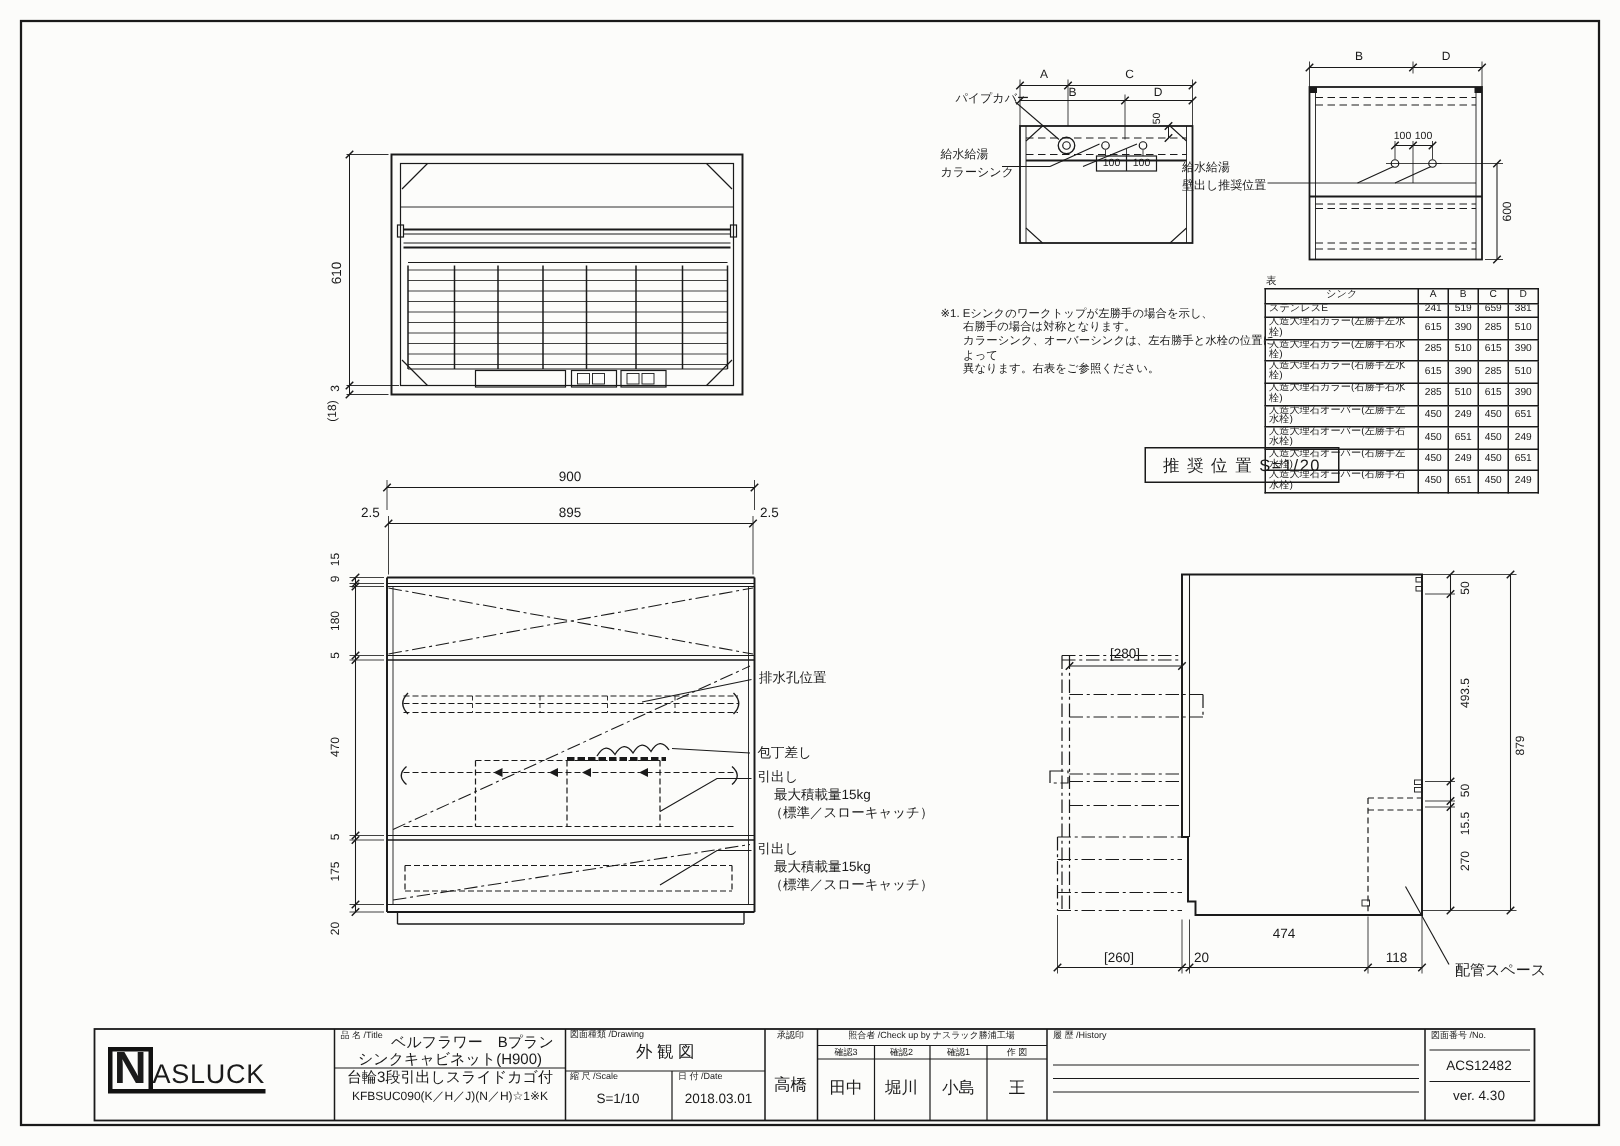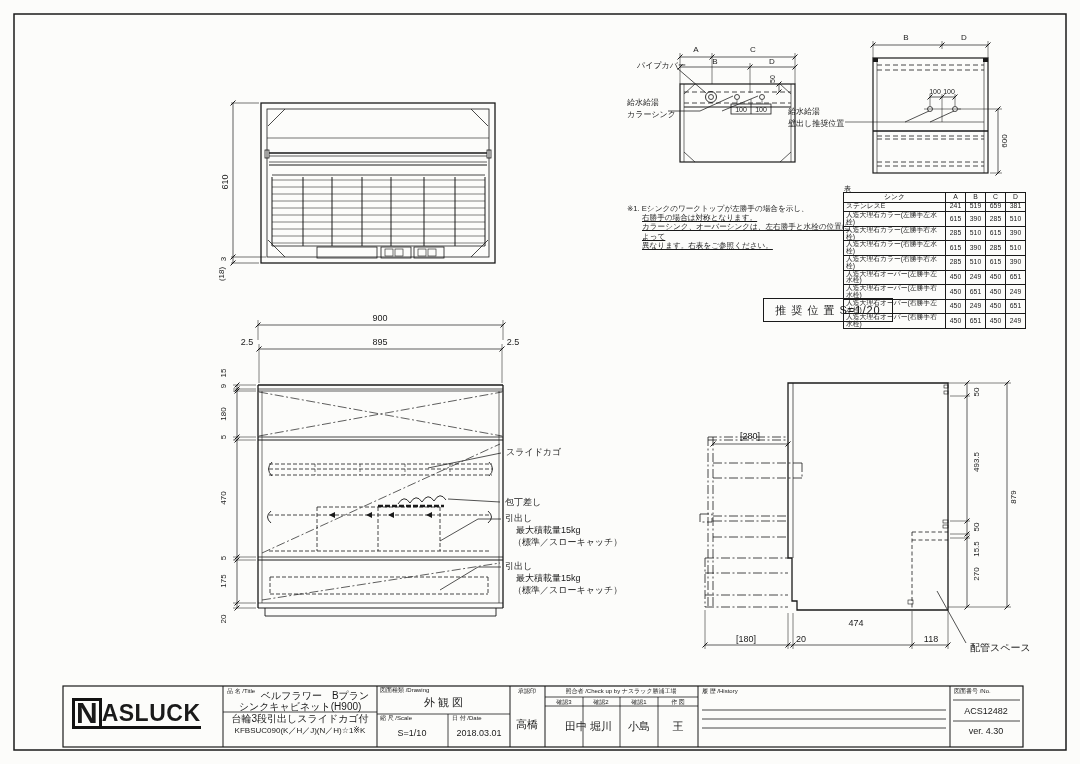--- a/index.html
+++ b/index.html
@@ -10,32 +10,32 @@
        transform:translate(-50%,-50%);color:#1a1a1a;}
   .lbl.v{transform:translate(-50%,-50%) rotate(-90deg);}
   .lbl.la{transform:translate(0,-50%);}
   .lbl.s6{font-size:6px;}
   .lbl.s7{font-size:7px;}
   .lbl.s8{font-size:8px;}
   .lbl.s10{font-size:10px;}
   .lbl.s11{font-size:11px;}
   .lbl.sp{letter-spacing:3px;}
   .notes{position:absolute;font-size:7.6px;line-height:9.2px;color:#1a1a1a;}
-  .notes .cont{padding-left:15px;text-decoration:underline;}
+  .notes .cont{padding-left:15px;}
   table.sink{position:absolute;left:843px;top:192px;border-collapse:collapse;
              border:1.6px solid #1a1a1a;table-layout:fixed;}
   table.sink th,table.sink td{border:0.8px solid #1a1a1a;font-size:6.8px;font-weight:normal;
              padding:0 2px;height:8.6px;line-height:1;overflow:hidden;}
   table.sink td.num,table.sink th.num{text-align:center;padding:0;}
   table.sink td.nm{text-align:left;}
   .reco{position:absolute;left:763px;top:298px;width:128px;height:22px;border:1.6px solid #1a1a1a;
         display:flex;align-items:center;justify-content:center;font-size:11px;letter-spacing:1px;}
   .logo{position:absolute;left:72px;top:698px;display:flex;align-items:flex-end;}
   .logo .n{font-size:30px;font-weight:bold;border:3px solid #111;line-height:0.82;padding:0 1px;}
-  .logo .rest{font-size:23px;font-weight:bold;letter-spacing:0.5px;border-bottom:3.5px solid #111;line-height:1.05;}
+  .logo .rest{font-size:18px;font-weight:normal;letter-spacing:0.5px;border-bottom:3.5px solid #111;line-height:1.05;}
 </style>
 </head>
 <body>
 
 <div class="sheet">
 
   <svg class="lines" width="1080" height="764">
     <g stroke="#1a1a1a" fill="none">
 
       <rect x="14" y="14" width="1052" height="736" stroke-width="1.5"></rect>
@@ -301,37 +301,37 @@
   <div class="lbl" style="left:380px;top:342px">895</div>
   <div class="lbl" style="left:513px;top:342px">2.5</div>
   <div class="lbl v s8" style="left:224px;top:373px">15</div>
   <div class="lbl v s8" style="left:224px;top:386px">9</div>
   <div class="lbl v s8" style="left:224px;top:414px">180</div>
   <div class="lbl v s8" style="left:224px;top:437px">5</div>
   <div class="lbl v s8" style="left:224px;top:498px">470</div>
   <div class="lbl v s8" style="left:224px;top:558px">5</div>
   <div class="lbl v s8" style="left:224px;top:581px">175</div>
   <div class="lbl v s8" style="left:224px;top:619px">20</div>
-  <div class="lbl la" style="left:506px;top:452px">スライドカゴ</div>
+  <div class="lbl la" style="left:506px;top:452px">排水孔位置</div>
   <div class="lbl la" style="left:505px;top:502px">包丁差し</div>
   <div class="lbl la" style="left:505px;top:518px">引出し</div>
   <div class="lbl la" style="left:516px;top:530px">最大積載量15kg</div>
   <div class="lbl la" style="left:513px;top:542px">（標準／スローキャッチ）</div>
   <div class="lbl la" style="left:505px;top:566px">引出し</div>
   <div class="lbl la" style="left:516px;top:578px">最大積載量15kg</div>
   <div class="lbl la" style="left:513px;top:590px">（標準／スローキャッチ）</div>
 
   <div class="lbl" style="left:750px;top:436px">[280]</div>
   <div class="lbl v s8" style="left:977px;top:392px">50</div>
   <div class="lbl v s8" style="left:977px;top:462px">493.5</div>
   <div class="lbl v s8" style="left:977px;top:527px">50</div>
   <div class="lbl v s8" style="left:977px;top:549px">15.5</div>
   <div class="lbl v s8" style="left:977px;top:574px">270</div>
   <div class="lbl v s8" style="left:1014px;top:497px">879</div>
-  <div class="lbl" style="left:746px;top:639px">[180]</div>
+  <div class="lbl" style="left:746px;top:639px">[260]</div>
   <div class="lbl" style="left:801px;top:639px">20</div>
   <div class="lbl" style="left:856px;top:623px">474</div>
   <div class="lbl" style="left:931px;top:639px">118</div>
   <div class="lbl la s10" style="left:970px;top:648px">配管スペース</div>
 
   <div class="logo">
     <span class="n">N</span>
       <span class="rest">ASLUCK</span>
   </div>
   <div class="lbl la s6" style="left:227px;top:691px">品 名 /Title</div>
@@ -345,21 +345,21 @@
   <div class="lbl" style="left:412px;top:733px">S=1/10</div>
   <div class="lbl la s6" style="left:452px;top:718px">日 付 /Date</div>
   <div class="lbl" style="left:479px;top:733px">2018.03.01</div>
   <div class="lbl s6" style="left:527px;top:691px">承認印</div>
   <div class="lbl s11" style="left:527px;top:724px">高橋</div>
   <div class="lbl s6" style="left:621px;top:691px">照合者 /Check up by ナスラック勝浦工場</div>
   <div class="lbl s6" style="left:564px;top:702px">確認3</div>
   <div class="lbl s6" style="left:601px;top:702px">確認2</div>
   <div class="lbl s6" style="left:639px;top:702px">確認1</div>
   <div class="lbl s6" style="left:678px;top:702px">作 図</div>
-  <div class="lbl s11" style="left:576px;top:726px">田中</div>
+  <div class="lbl s11" style="left:564px;top:726px">田中</div>
   <div class="lbl s11" style="left:601px;top:726px">堀川</div>
   <div class="lbl s11" style="left:639px;top:726px">小島</div>
   <div class="lbl s11" style="left:678px;top:726px">王</div>
   <div class="lbl la s6" style="left:702px;top:691px">履 歴 /History</div>
   <div class="lbl la s6" style="left:954px;top:691px">図面番号 /No.</div>
   <div class="lbl" style="left:986px;top:711px">ACS12482</div>
   <div class="lbl" style="left:986px;top:731px">ver. 4.30</div>
 
 </div>
 

